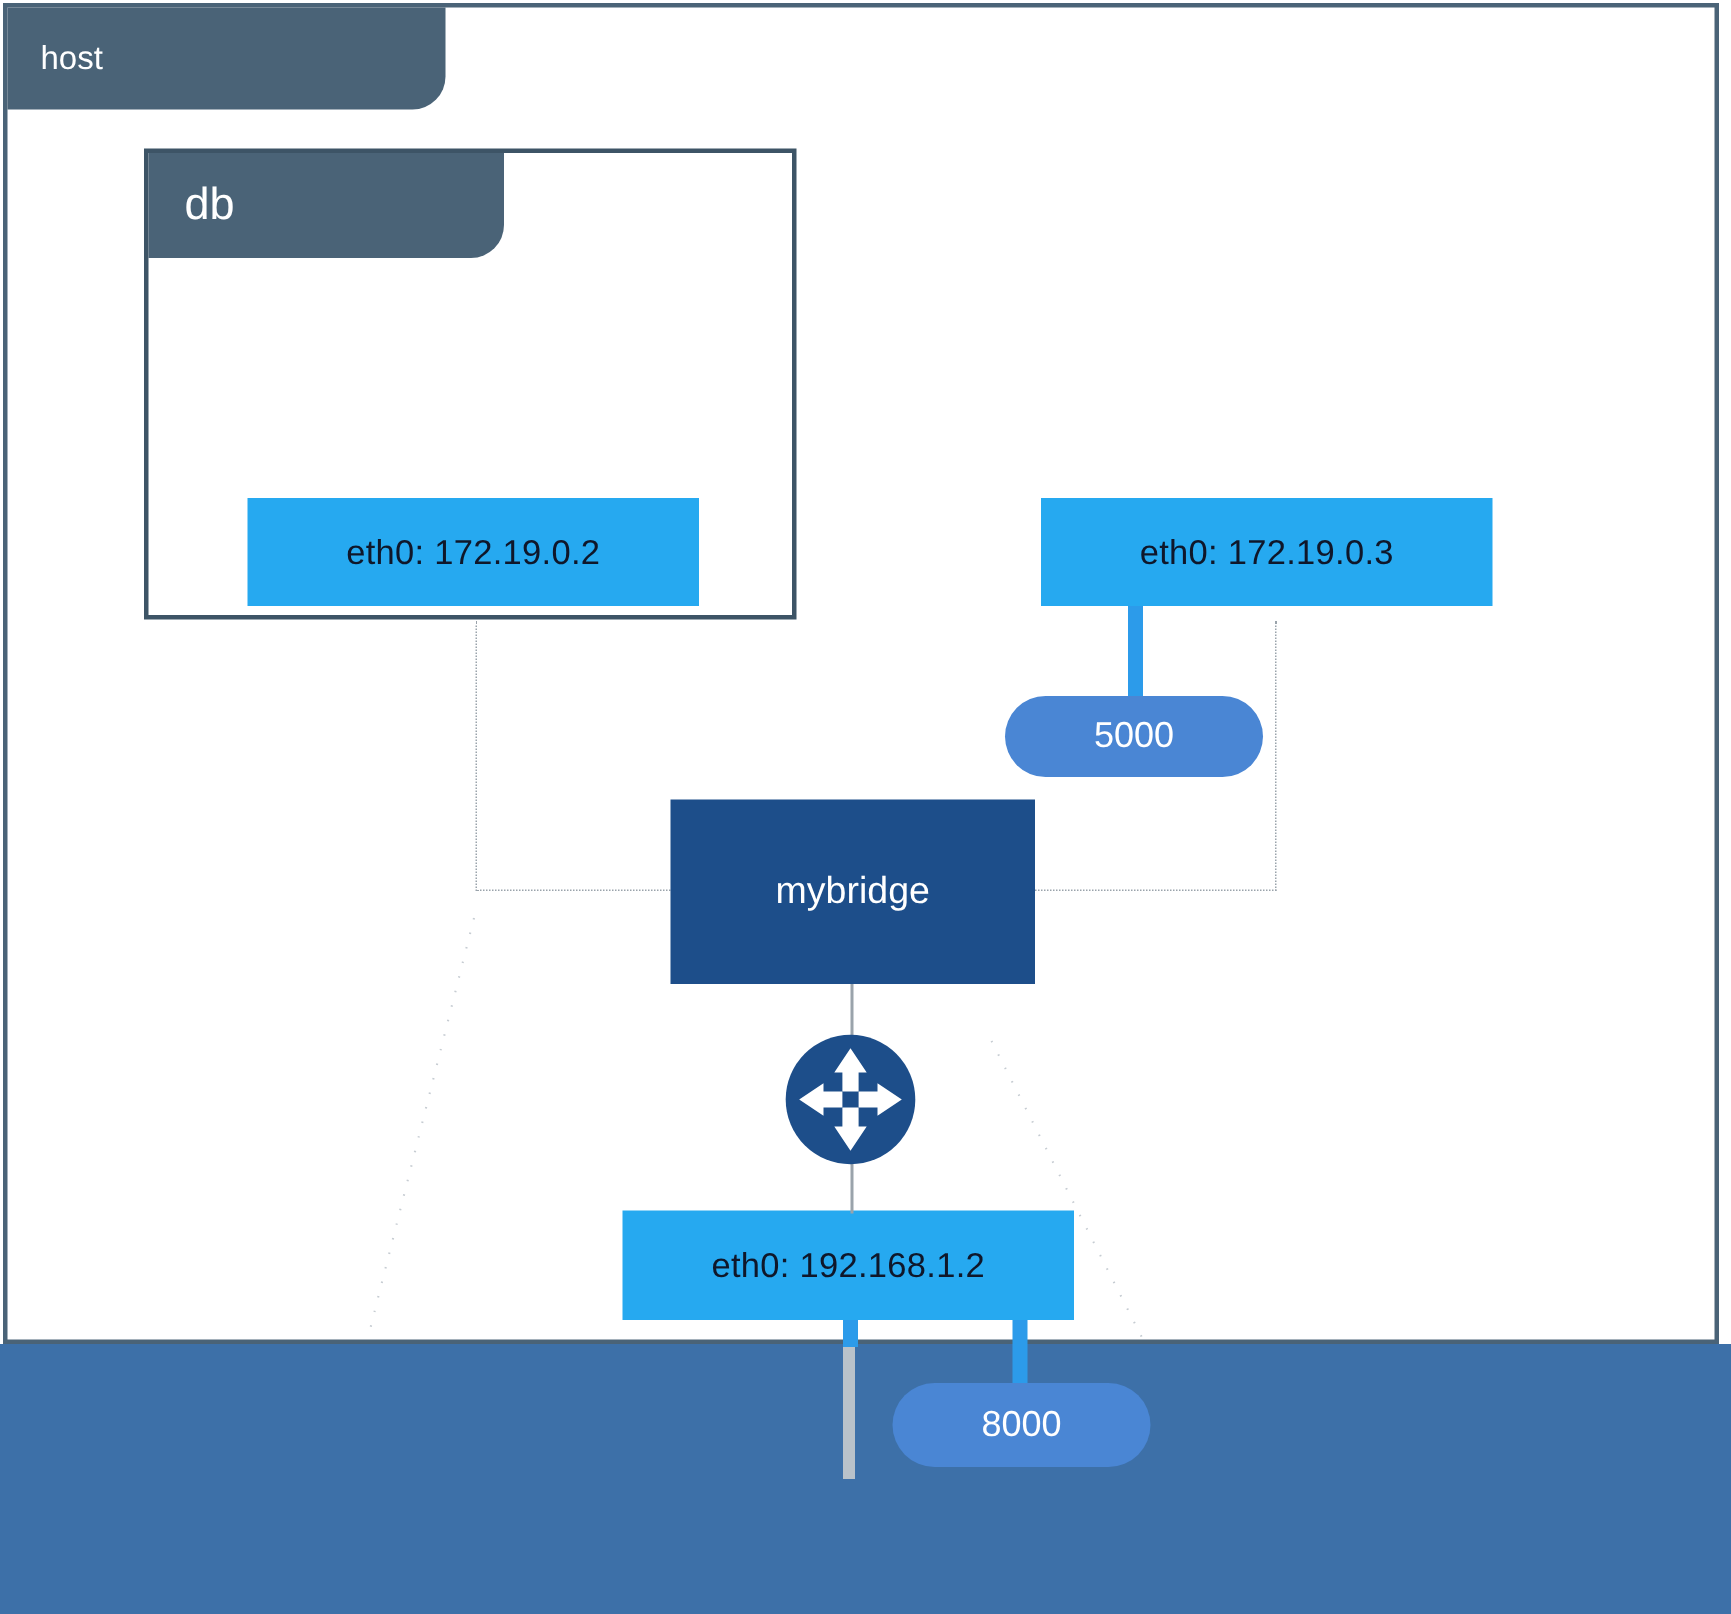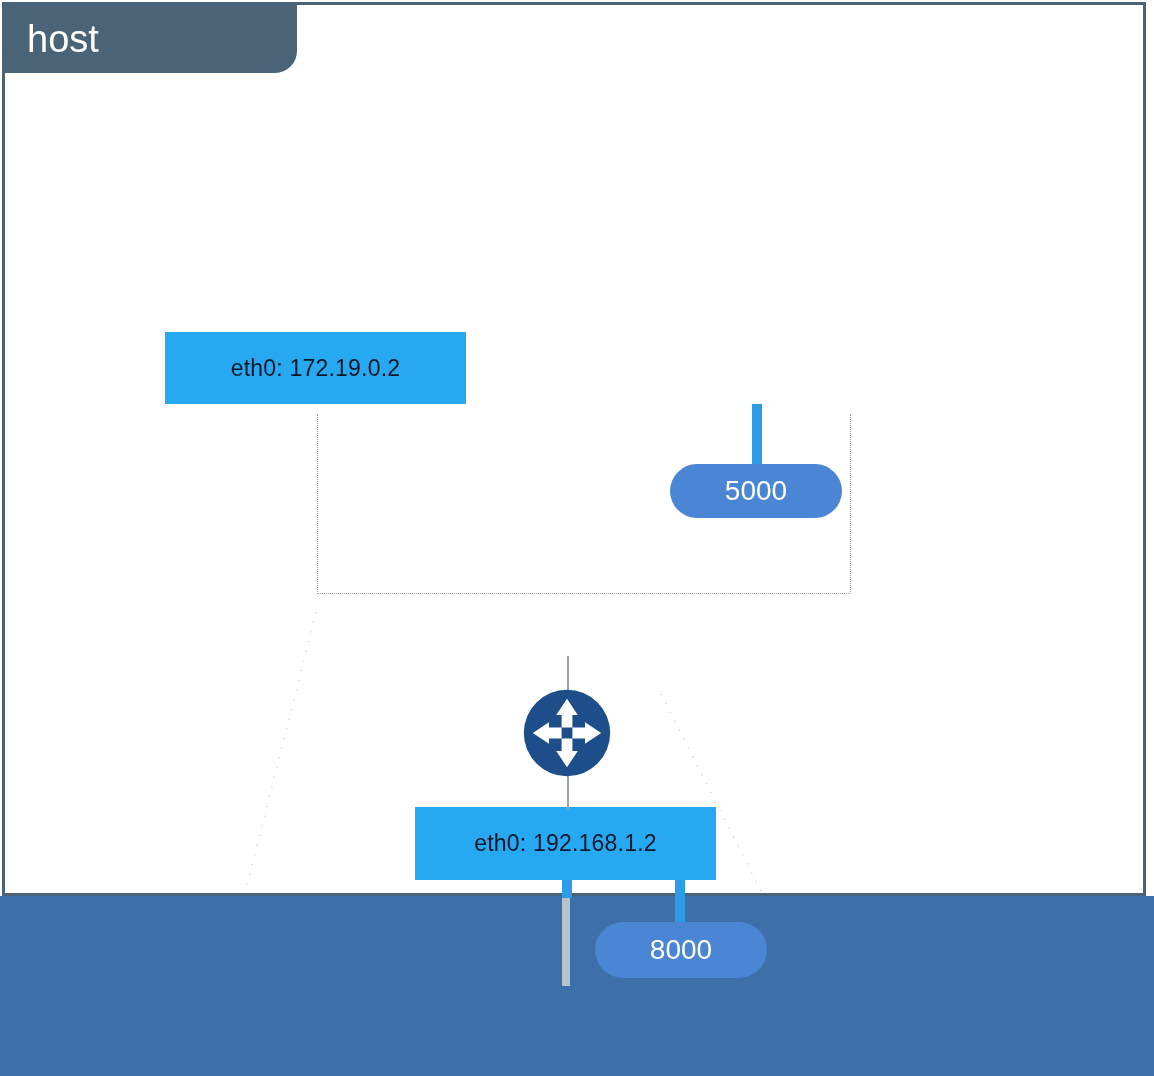--- a/index.html
+++ b/index.html
@@ -20,21 +20,21 @@
   
   .host-frame {
     position:absolute; left:2px; top:2px; width:1144px; height:894px;
     border:3px solid #4a6377; background:#ffffff;
   }
   .host-tab {
     position:absolute; left:0px; top:0px; width:292px; height:68px;
     background:#4a6377; border-bottom-right-radius:22px;
     display:flex; align-items:center;
   }
-  .host-tab-label { color:#ffffff; font-size:38px; padding-left:22px; }
+  .host-tab-label { color:#ffffff; font-size:22px; padding-left:22px; }
 
   
   .cbox { position:absolute; border:3px solid #3d5466; background:#ffffff; }
   .cbox-tab {
     position:absolute; left:-0px; top:-0px;
     background:#4a6377; border-bottom-right-radius:22px;
     display:flex; align-items:center;
   }
   .cbox-tab-label { color:#ffffff; font-size:30px; padding-left:24px; }
 
@@ -85,21 +85,21 @@
   
   .router-icon {
     position:absolute; left:522px; top:688px; width:90px; height:90px;
   }
 
   
   .port-pill {
     position:absolute; background:#4a86d4; border-radius:999px;
     display:flex; align-items:center; justify-content:center; color:#ffffff;
   }
-  .port-label { font-size:28px; }
+  .port-label { font-size:24px; }
   #port-5000 { left:670px; top:464px; width:172px; height:54px; }
   #port-8000 { left:595px; top:922px; width:172px; height:56px; }
 
   
   .stub-blue { position:absolute; background:#2c9bea; }
   #stub-web-5000  { left:752px; top:404px; width:10px; height:62px; }
   #stub-eth-8000  { left:675px; top:880px; width:10px; height:44px; }
   #stub-eth-down  { left:562px; top:880px; width:10px; height:18px; }
 
   
@@ -127,43 +127,54 @@
 
   <svg class="diag" style="left:0;top:0;width:1154px;height:1076px;">
     <line x1="316" y1="612" x2="245" y2="893" stroke="#c6ccd2" stroke-width="1.4" stroke-dasharray="1,9"></line>
     <line x1="661" y1="694" x2="762" y2="893" stroke="#c6ccd2" stroke-width="1.4" stroke-dasharray="1,9"></line>
   </svg>
 
   <div class="line-dot-v" id="br-v-left"></div>
   <div class="line-dot-v" id="br-v-right"></div>
   <div class="line-dot-h" id="br-h"></div>
 
+  <div class="cbox" id="db-box">
+    <div class="cbox-tab">
+      <span class="cbox-tab-label">db</span>
+    </div>
+  </div>
 
 
   <div class="eth" id="eth-db">
     <span class="eth-label">eth0: 172.19.0.2</span>
+  </div>
+  <div class="eth" id="eth-web">
+    <span class="eth-label">eth0: 172.19.0.3</span>
   </div>
   <div class="eth" id="eth-host">
     <span class="eth-label">eth0: 192.168.1.2</span>
   </div>
 
   <div class="stub-blue" id="stub-web-5000"></div>
   <div class="stub-blue" id="stub-eth-8000"></div>
   <div class="stub-blue" id="stub-eth-down"></div>
 
   <div class="port-pill" id="port-5000">
     <span class="port-label">5000</span>
   </div>
   <div class="port-pill" id="port-8000">
     <span class="port-label">8000</span>
   </div>
 
   <div class="link-grey" id="link-bridge-router"></div>
   <div class="link-grey" id="link-router-eth"></div>
 
+  <div class="bridge">
+    <span class="bridge-label">mybridge</span>
+  </div>
 
   <svg class="router-icon" viewBox="0 0 100 100">
     <circle cx="50" cy="50" r="48" fill="#1d4e8a"></circle>
     <g fill="#ffffff">
 
       <polygon points="50,12 62,30 56,30 56,44 44,44 44,30 38,30"></polygon>
 
       <polygon points="50,88 62,70 56,70 56,56 44,56 44,70 38,70"></polygon>
 
       <polygon points="12,50 30,38 30,44 44,44 44,56 30,56 30,62"></polygon>

